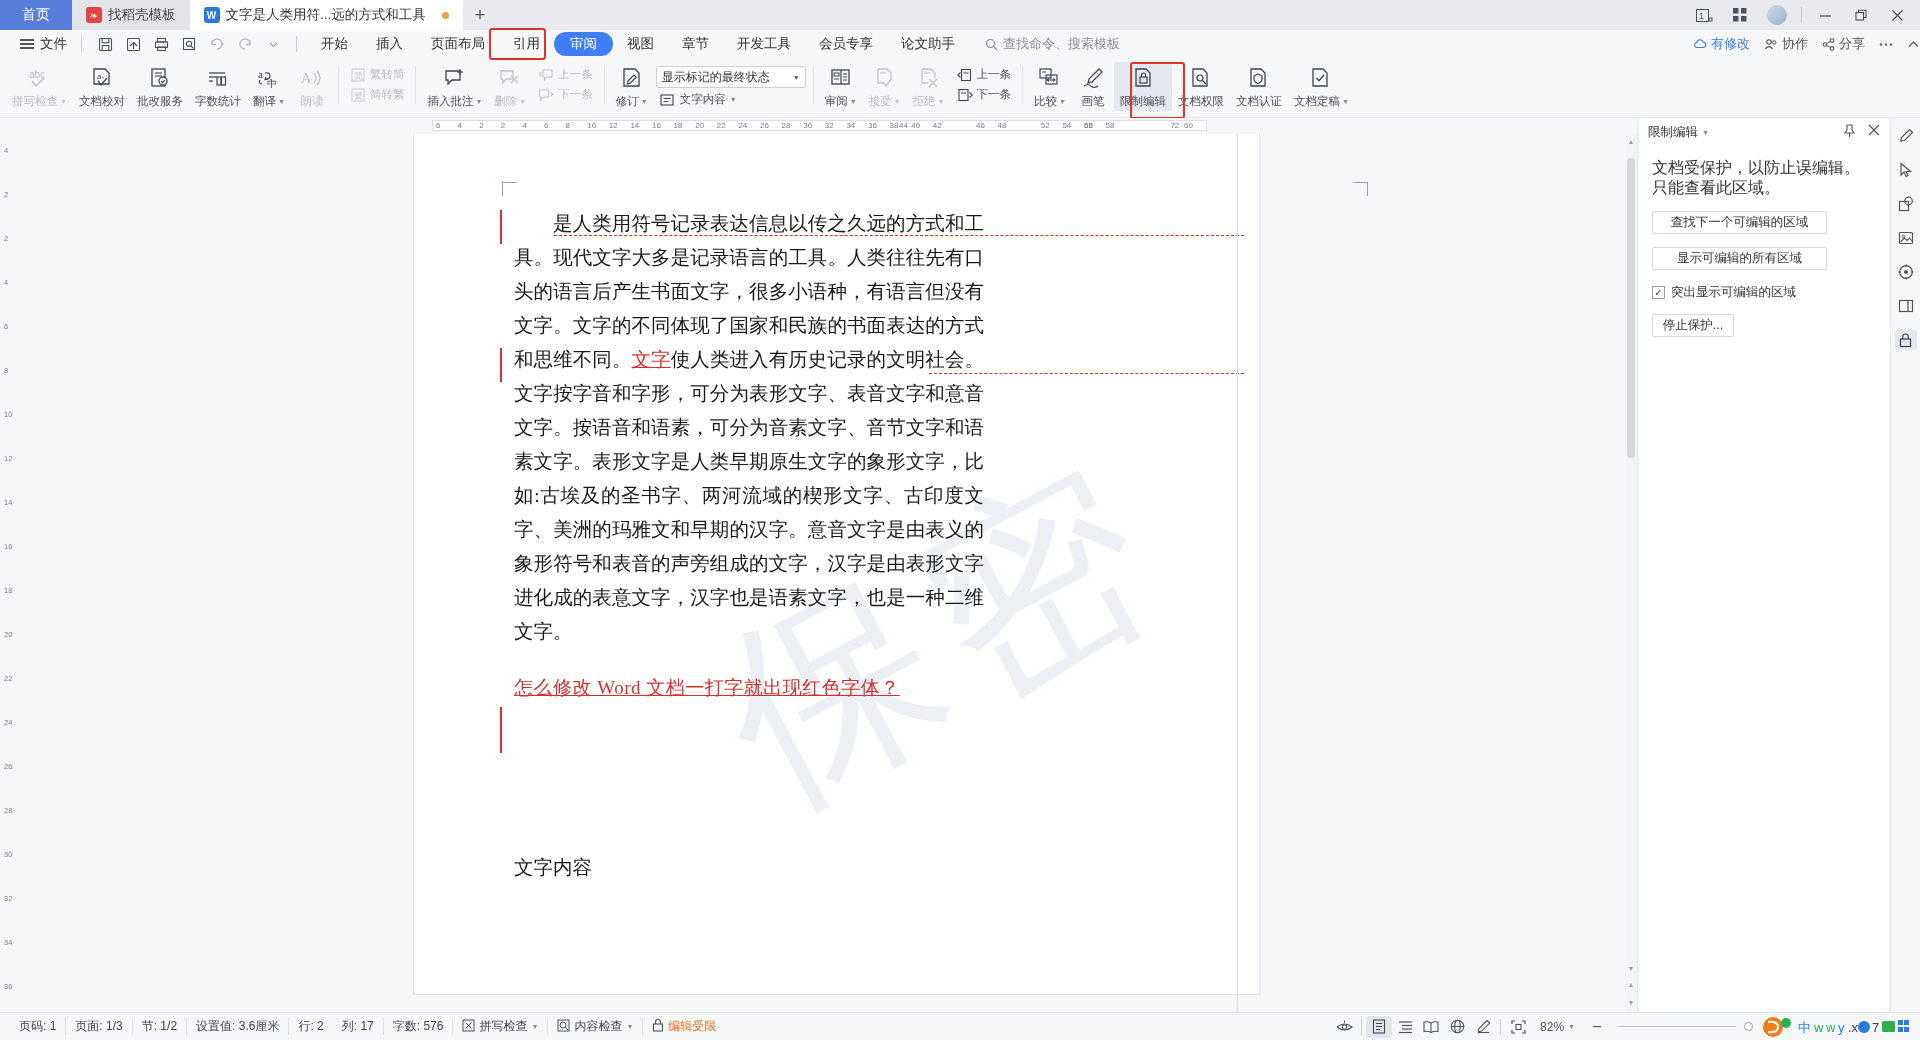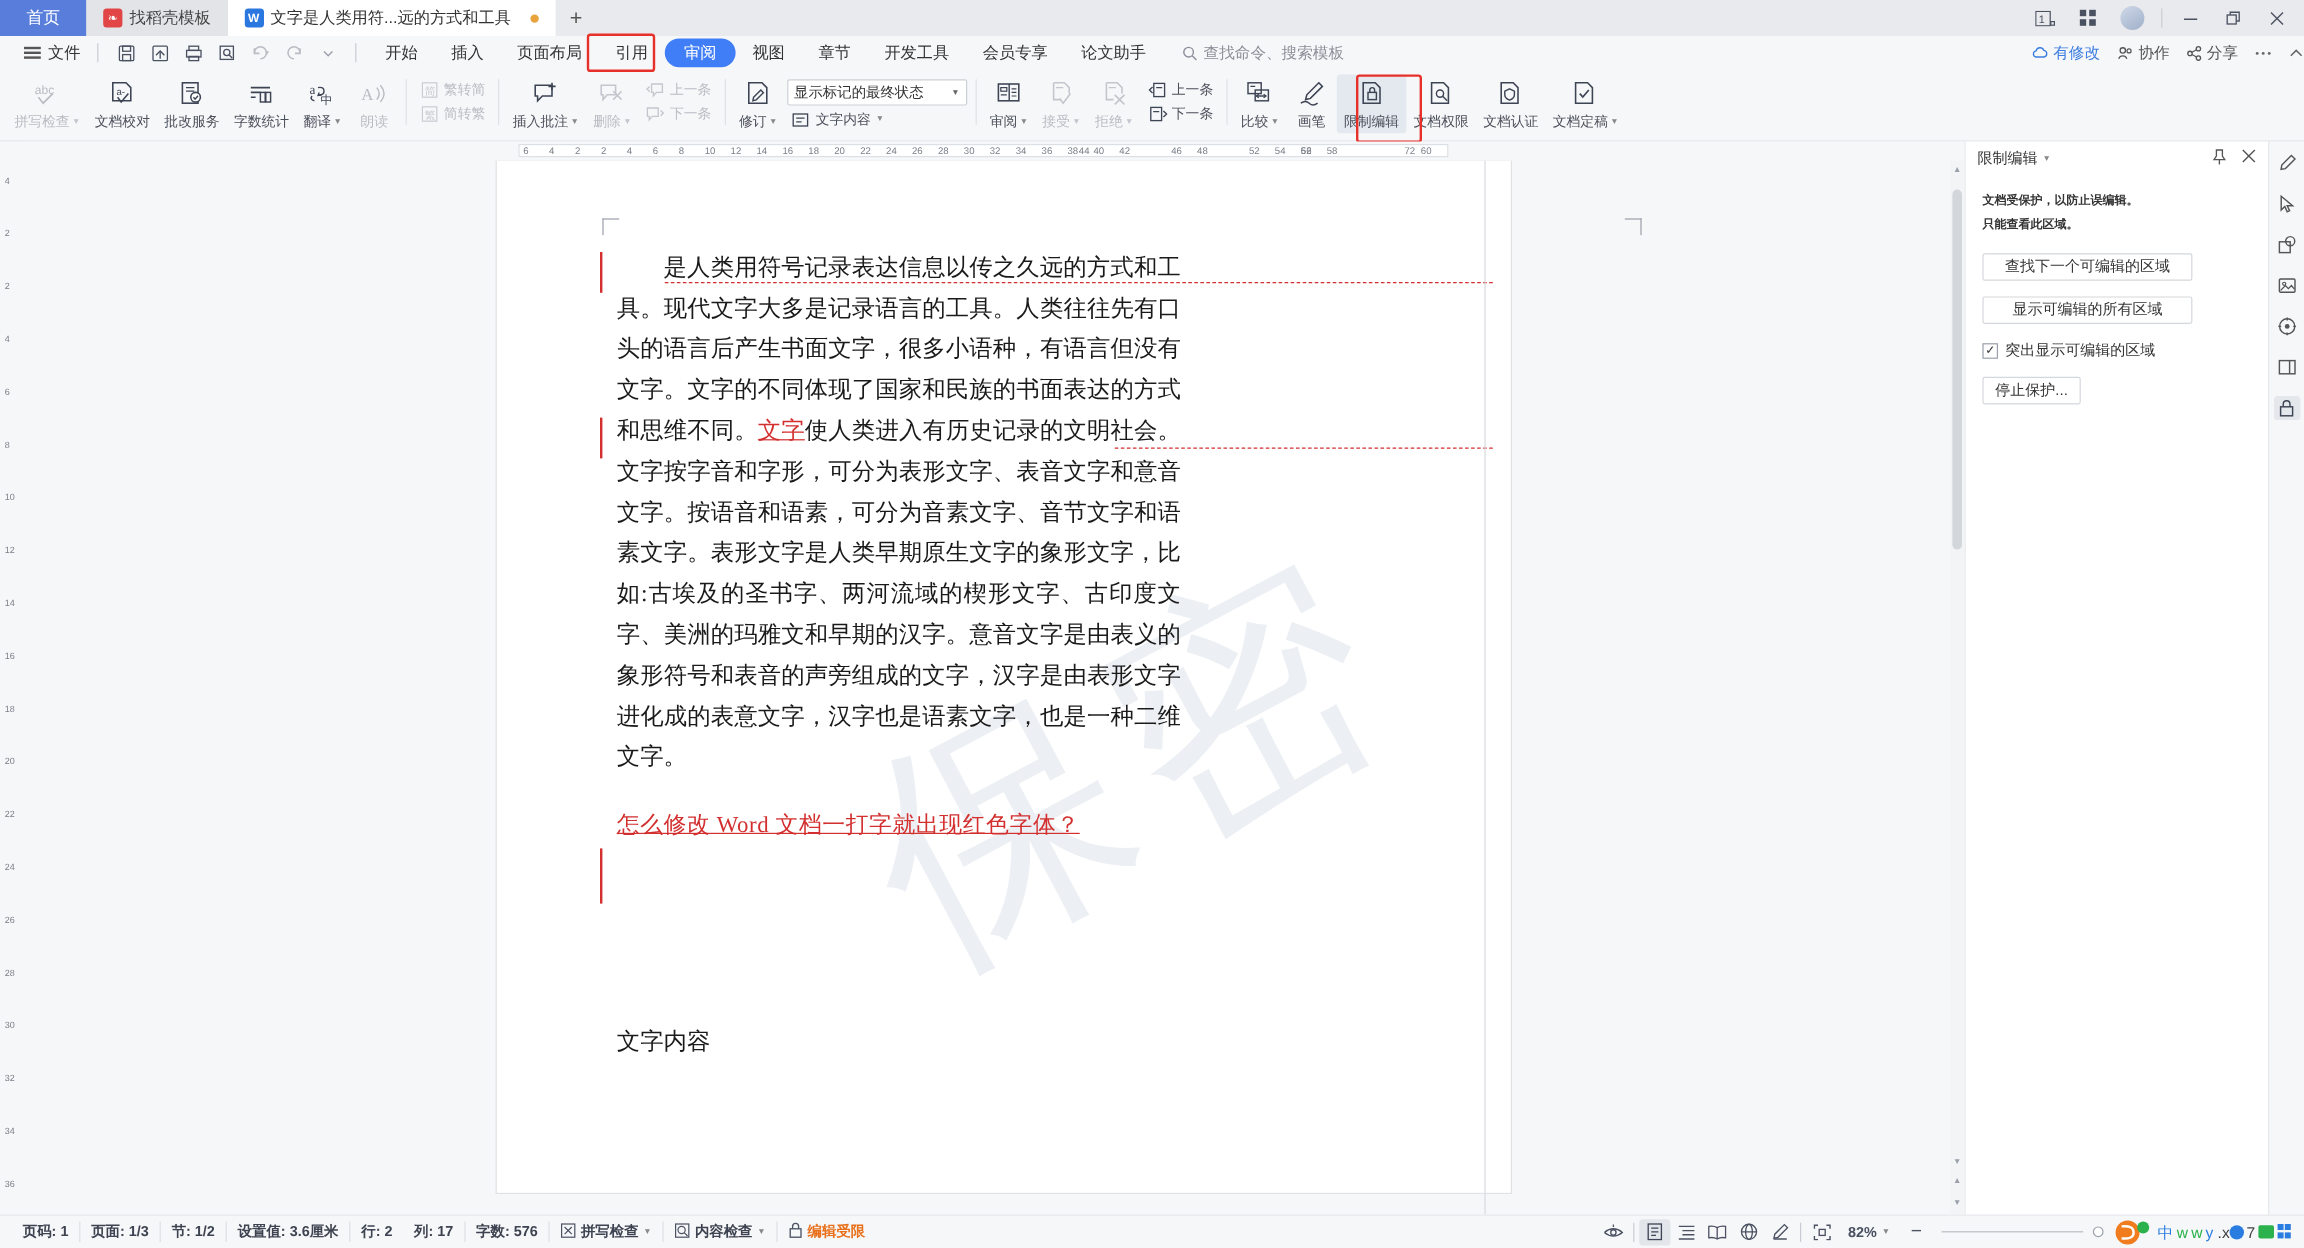--- a/index.html
+++ b/index.html
@@ -137,21 +137,21 @@
   .vscroll .ar { position:absolute; left:2px; width:8px; text-align:center; font-size:7px; color:#9aa0aa;}
 
   
   .rpanel { width:253px; background:#fff; border-left:1px solid #e2e4e8;
      display:flex; flex-direction:column; }
   .rp-head { height:28px; display:flex; align-items:center; padding:0 10px;
     font-size:12.5px; color:#333; }
   .rp-head .ttl { display:flex;align-items:center;gap:4px;}
   .rp-head .acts { margin-left:auto; display:flex; gap:12px; color:#555; font-size:13px;}
   .rp-body { padding:12px 14px 0 14px; }
-  .rp-body .desc { font-size:10px; color:#333; line-height:20px;font-weight:bold; }
+  .rp-body .desc { font-size:16px; color:#333; line-height:20px; }
   .rp-btn { display:block; width:175px; height:23px; margin-top:13px;
     border:1px solid #d4d7dc; background:#fff; border-radius:2px;
     font-size:12.5px; color:#333; font-family:inherit; text-align:center; line-height:21px;}
   .rp-btn.small { width:82px; }
   .rp-check { display:flex; align-items:center; gap:6px; margin-top:14px; font-size:12.5px; color:#333;}
   .cbox { width:13px;height:13px;border:1px solid #9aa0aa; background:#fff; display:flex;
     align-items:center; justify-content:center; font-size:10px; color:#333;}
 
   
   .rail { width:30px; background:#f6f7f9; border-left:1px solid #e6e8ec;
@@ -159,21 +159,21 @@
   .rail .ri { width:22px;height:20px; display:flex;align-items:center;justify-content:center;
      color:#555; font-size:13px;}
   .rail .ri.act { background:#e4e7ec; border-radius:3px;}
 
   
   .status {
     height:28px; background:#f6f7f9; border-top:1px solid #e2e4e8;
     display:flex; align-items:center; padding:0 10px; font-size:12px; color:#3d4350;
     gap:0px;
   }
-  .st { padding:0 9px; white-space:nowrap; display:flex; align-items:center; gap:4px;font-weight:bold;}
+  .st { padding:0 9px; white-space:nowrap; display:flex; align-items:center; gap:4px;}
   .st.sep { border-left:1px solid #dcdfe4;}
   .st.orange { color:#e8701a; }
   .status-right { margin-left:auto; display:flex; align-items:center; }
   .sb-ico { width:26px;height:22px;display:flex;align-items:center;justify-content:center;
      color:#4a5161; font-size:14px;}
   .sb-ico.act { background:#e2e5ea; border-radius:3px;}
   .zoomline { width:118px; height:1.5px; background:#b9bdc4; margin:0 8px;}
   .zknob { width:9px;height:9px;border-radius:50%;background:#fff;border:1.5px solid #9aa0aa;}
   .logo-b { display:flex; align-items:center; gap:3px; margin-left:8px; }
 </style>

